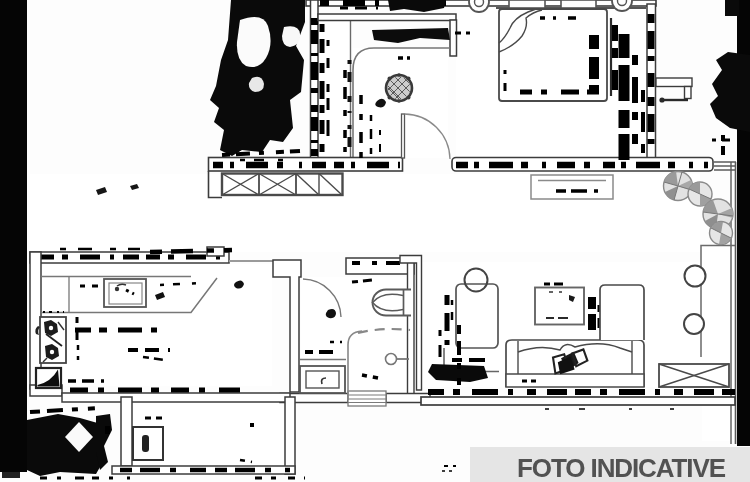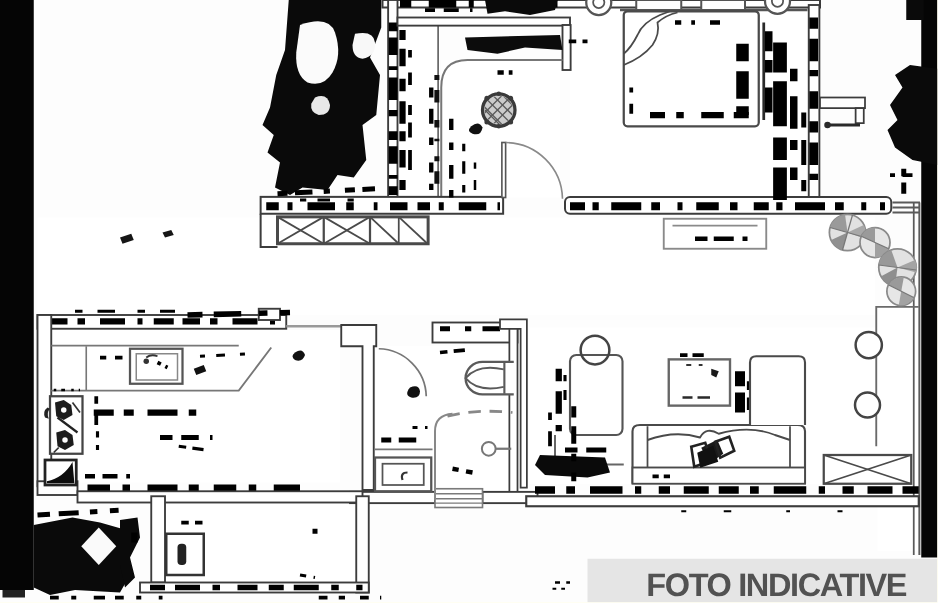--- a/index.html
+++ b/index.html
@@ -1,16 +1,16 @@
 <!DOCTYPE html>
 <html><head>
 <meta charset="utf-8">
 <style>
   html,body{margin:0;padding:0;background:#ffffff;}
-  .wrap{position:relative;width:750px;height:482px;overflow:hidden;background:#fef9c3;font-family:"Liberation Sans", sans-serif;}
+  .wrap{position:relative;width:750px;height:482px;overflow:hidden;background:#f9a8d4;font-family:"Liberation Sans", sans-serif;}
 </style>
 </head>
 <body>
 <div class="wrap">
 <svg width="750" height="482" viewBox="0 0 750 482">
 
 <rect x="0" y="0" width="750" height="482" fill="#fdfdfd"></rect>
 
 <g>
         <rect x="456" y="8" width="190" height="150" fill="#ffffff"></rect>

